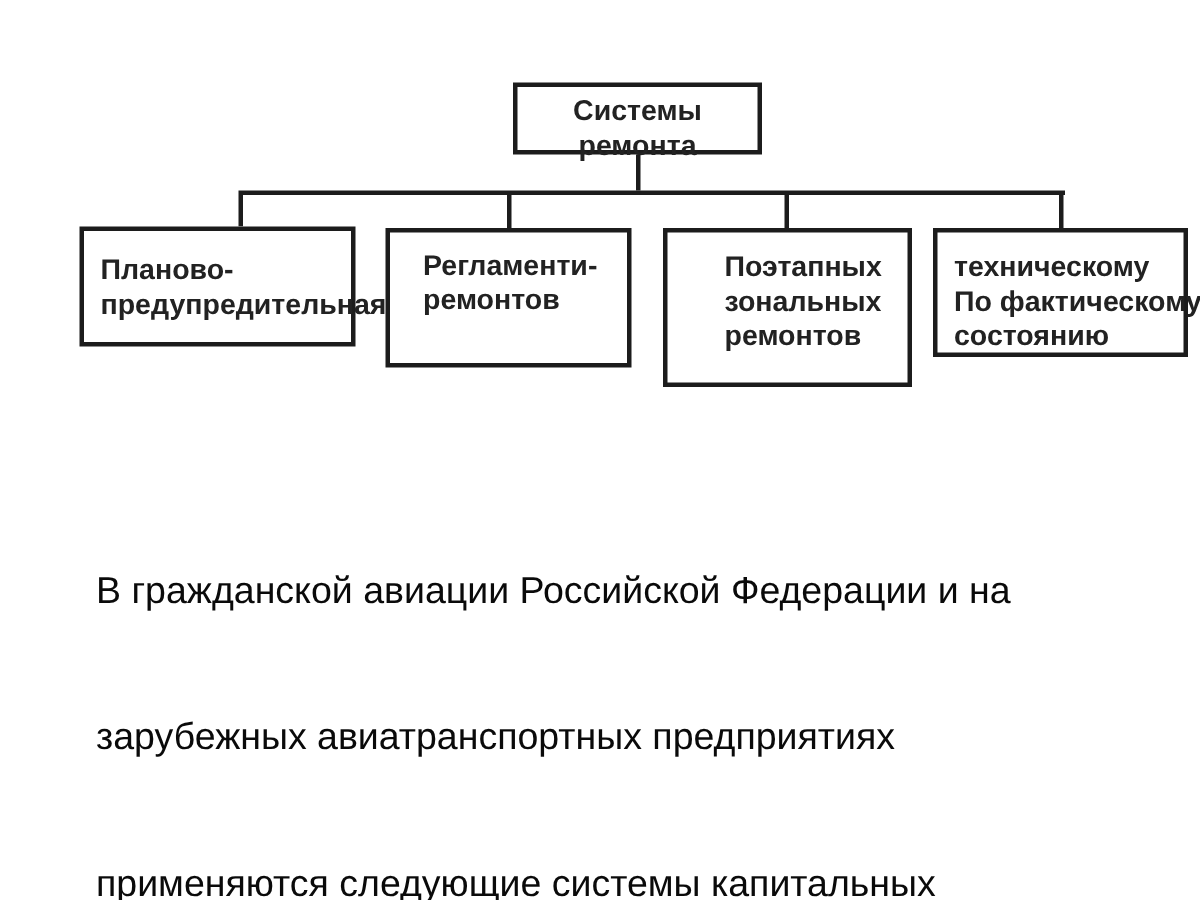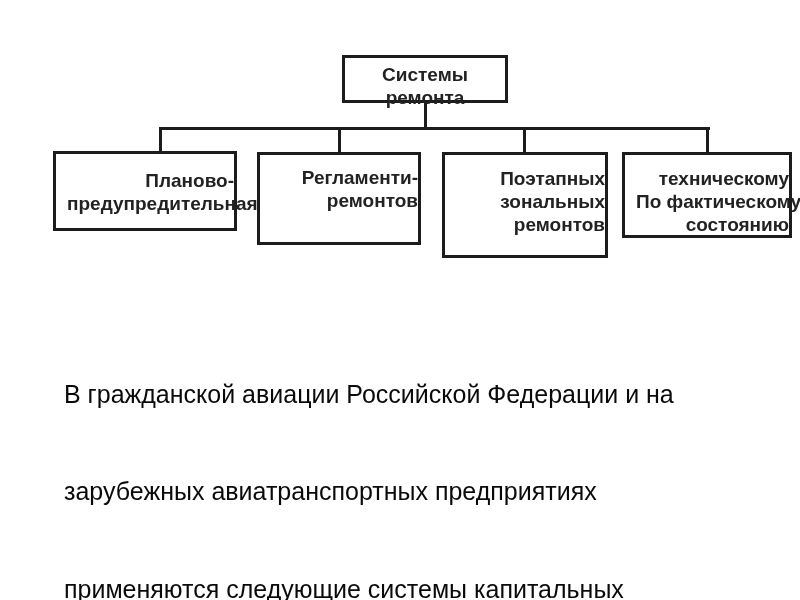--- a/index.html
+++ b/index.html
@@ -15,31 +15,30 @@
   .dbox{
     position:absolute;
     background:#ffffff;
     border:3px solid #1c1c1c;
     box-sizing:border-box;
     color:#222222;
     font-weight:bold;
     font-size:19px;
     line-height:23px;
     white-space:nowrap;
-    text-align:right;
   }
   .dbox .bline{display:block;}
   .root-box{
     left:322px;top:55px;width:166px;height:48px;
     text-align:center;
     padding-top:5px;
   }
   .child-1{left:33px; top:151px;width:184px;height:80px;padding:15px 0 0 11px;}
   .child-2{left:237px;top:152px;width:164px;height:93px;padding:11px 0 0 22px;}
-  .child-3{left:422px;top:152px;width:166px;height:106px;padding:12px 0 0 22px;}
+  .child-3{left:422px;top:152px;width:166px;height:106px;padding:12px 0 0 38px;}
   .child-4{left:602px;top:152px;width:170px;height:86px;padding:12px 0 0 11px;}
   .cline{position:absolute;background:#1c1c1c;}
   .stub   {left:404px;top:103px;width:3px;height:24px;}
   .hline  {left:139px;top:127px;width:551px;height:3px;}
   .drop-1 {left:139px;top:130px;width:3px;height:21px;}
   .drop-2 {left:318px;top:130px;width:3px;height:22px;}
   .drop-3 {left:503px;top:130px;width:3px;height:22px;}
   .drop-4 {left:686px;top:130px;width:3px;height:22px;}
   
   .textblock{

